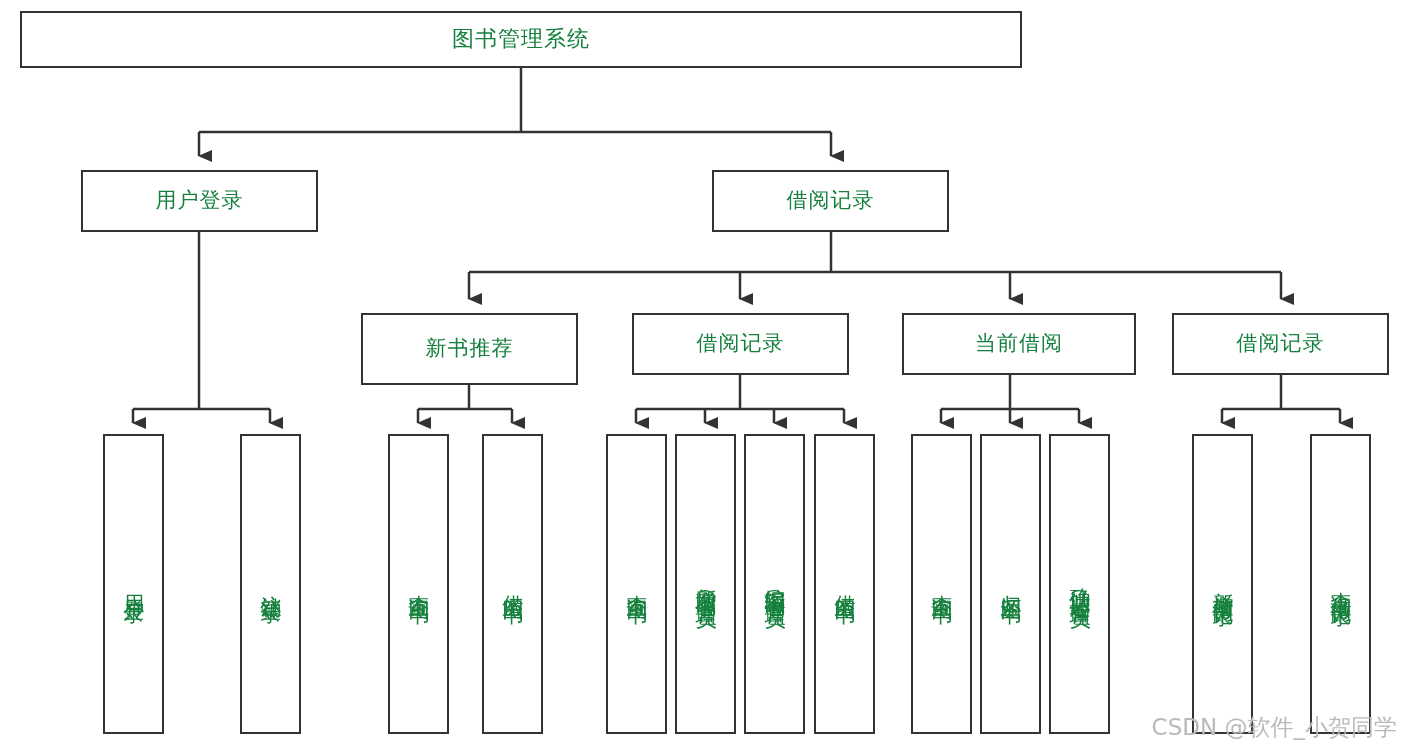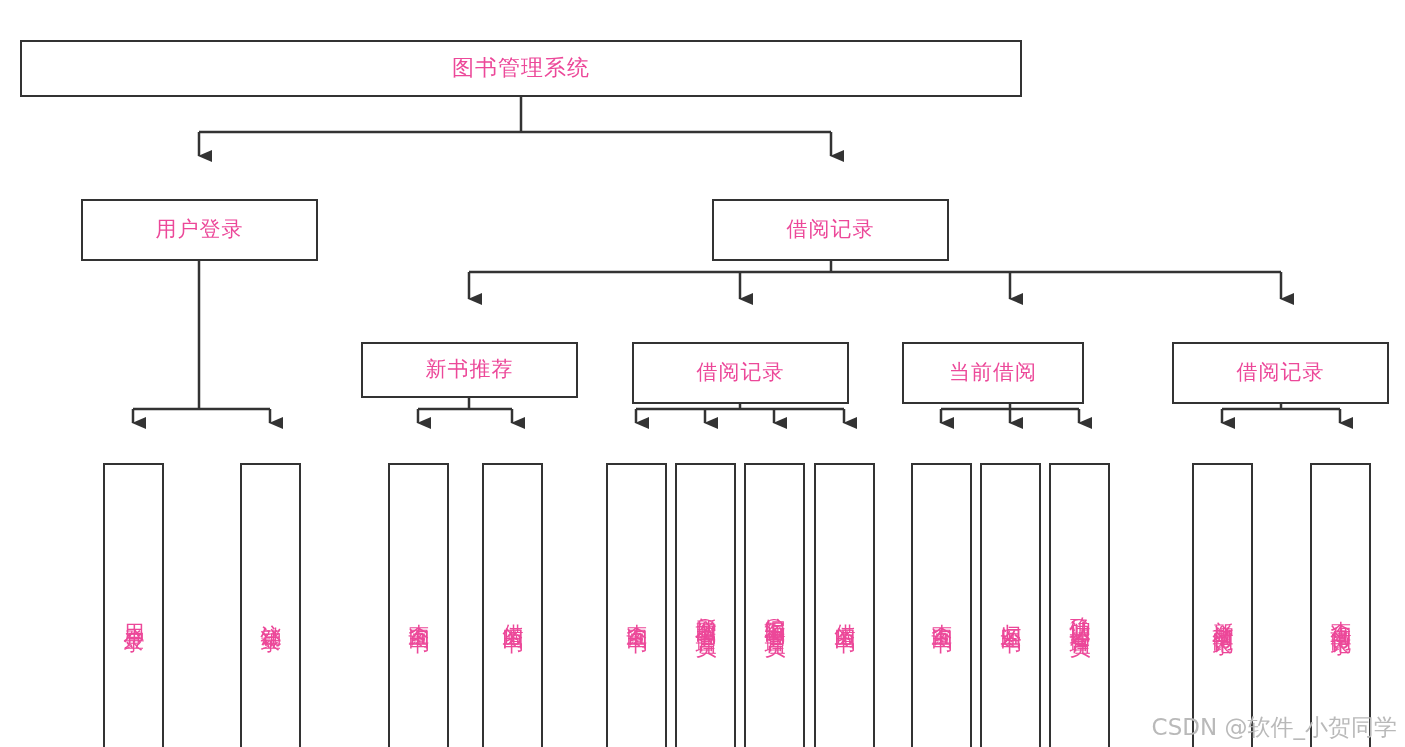--- a/index.html
+++ b/index.html
@@ -26,23 +26,22 @@
     pointer-events: none;
   }
   .node {
     position: absolute;
     box-sizing: border-box;
     background: #ffffff;
     border: 2px solid #333333;
     display: flex;
     align-items: center;
     justify-content: center;
-    color: #ec4899;
+    color: #15803d;
     z-index: 2;
-    margin-top: 29px;
   }
   .node.h {
     font-size: 21px;
     letter-spacing: 1px;
     line-height: 1.2;
   }
   .node.root {
     font-size: 22px;
   }
   .node.v {
@@ -127,27 +126,27 @@
     <span>图书管理系统</span>
   </div>
 
   <div class="node h" style="left:81px; top:170px; width:237px; height:62px;">
     <span>用户登录</span>
   </div>
   <div class="node h" style="left:712px; top:170px; width:237px; height:62px;">
     <span>借阅记录</span>
   </div>
 
-  <div class="node h" style="left:361px; top:313px; width:217px; height:56px;">
+  <div class="node h" style="left:361px; top:313px; width:217px; height:72px;">
     <span>新书推荐</span>
   </div>
   <div class="node h" style="left:632px; top:313px; width:217px; height:62px;">
     <span>借阅记录</span>
   </div>
-  <div class="node h" style="left:902px; top:313px; width:182px; height:62px;">
+  <div class="node h" style="left:902px; top:313px; width:234px; height:62px;">
     <span>当前借阅</span>
   </div>
   <div class="node h" style="left:1172px; top:313px; width:217px; height:62px;">
     <span>借阅记录</span>
   </div>
 
   <div class="node v" style="left:103px; top:434px; width:61px; height:300px;">
     <span class="vlabel">用户登录</span>
   </div>
   <div class="node v" style="left:240px; top:434px; width:61px; height:300px;">

